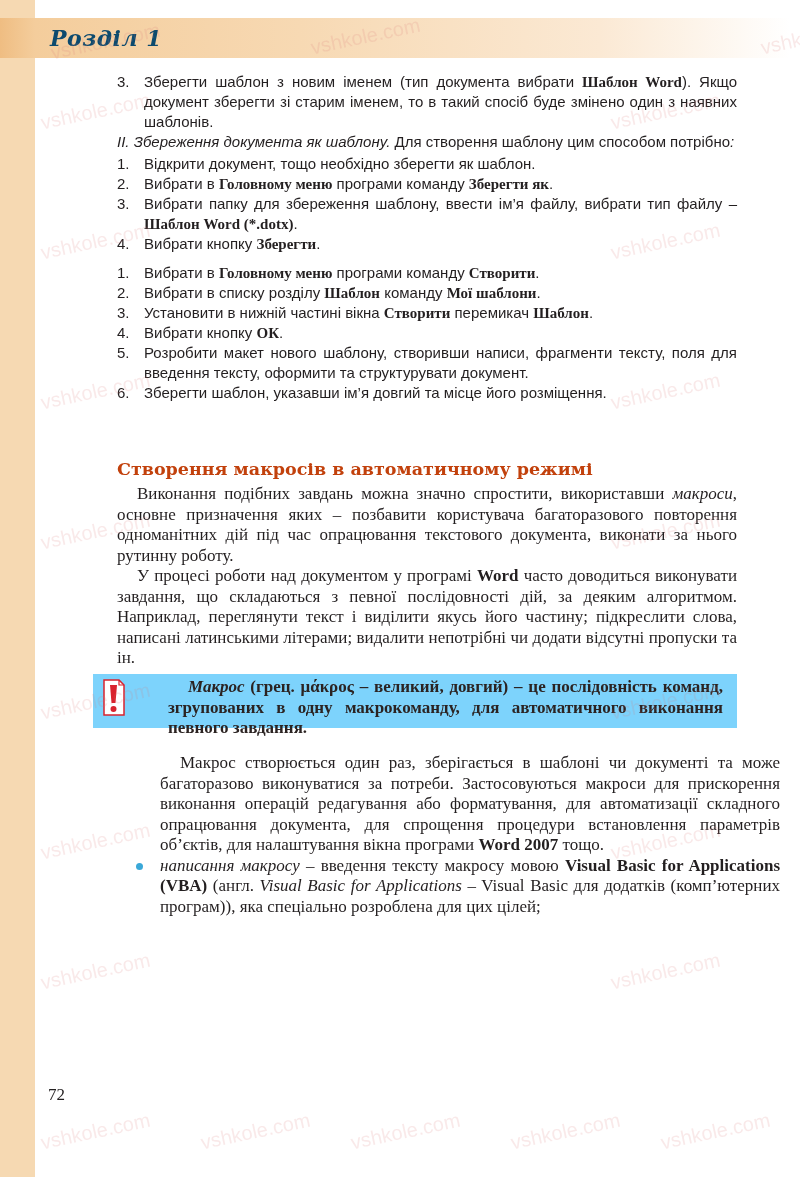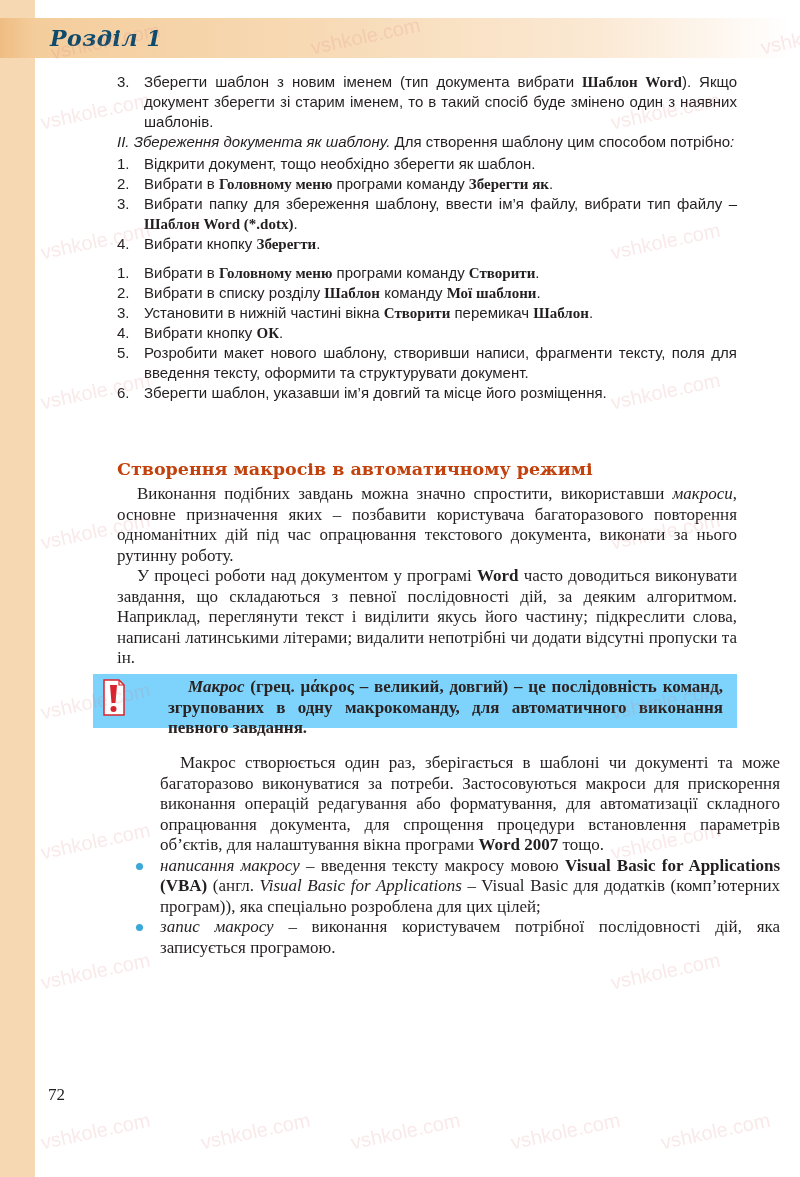--- a/index.html
+++ b/index.html
@@ -133,24 +133,20 @@
   <p style="text-indent:20px;"><i>Макрос</i><span> (грец. μάκρος – великий, довгий) – це послідовність команд, згрупованих в одну макрокоманду, для автоматичного виконання певного завдання.</span></p>
 </div>
 
 <div class="body-text" style="top:753px;margin-left:43px;">
   <p><span>Макрос створюється один раз, зберігається в шаблоні чи документі та може багаторазово виконуватися за потреби. Застосовуються макроси для прискорення виконання операцій редагування або форматування, для автоматизації складного опрацювання документа, для спрощення процедури встановлення параметрів об’єктів, для налаштування вікна програми </span><b>Word 2007</b><span> тощо.</span></p>
   <ul class="bullet-list">
     <li>
       <span class="bullet-dot"></span>
       <i>написання макросу</i><span> – введення тексту макросу мовою </span><b>Visual Basic for Applications (VBA)</b><span> (англ. </span><i>Visual Basic for Applications</i><span> – Visual Basic для додатків (комп’ютерних програм)), яка спеціально розроблена для цих цілей;</span>
     </li>
-    <li>
-      <span class="bullet-dot"></span>
-      <i>запис макросу</i><span> – виконання користувачем потрібної послідовності дій, яка записується програмою.</span>
-    </li>
   </ul>
 </div>
 
 <div class="page-number">72</div>
 
 <div class="watermarks">
   <span class="wm" style="left:50px;top:30px;">vshkole.com</span>
   <span class="wm" style="left:310px;top:25px;">vshkole.com</span>
   <span class="wm" style="left:760px;top:25px;">vshkole.com</span>
   <span class="wm" style="left:40px;top:100px;">vshkole.com</span>

